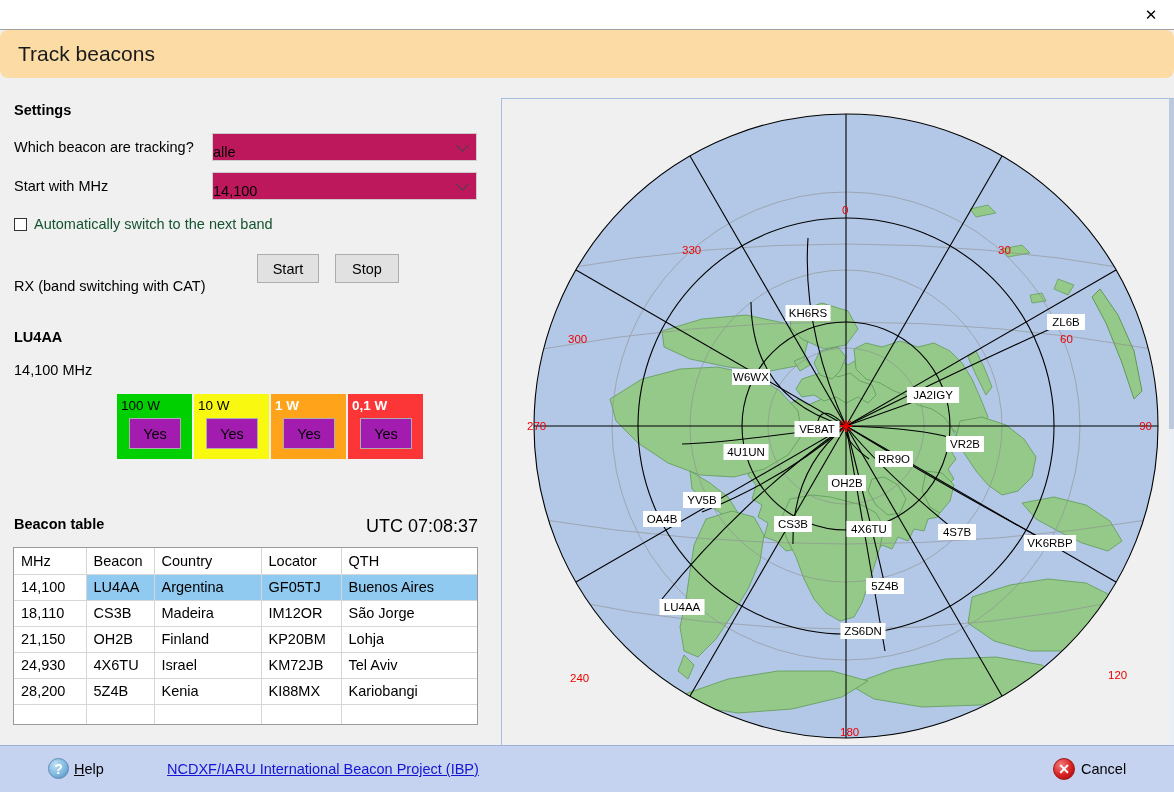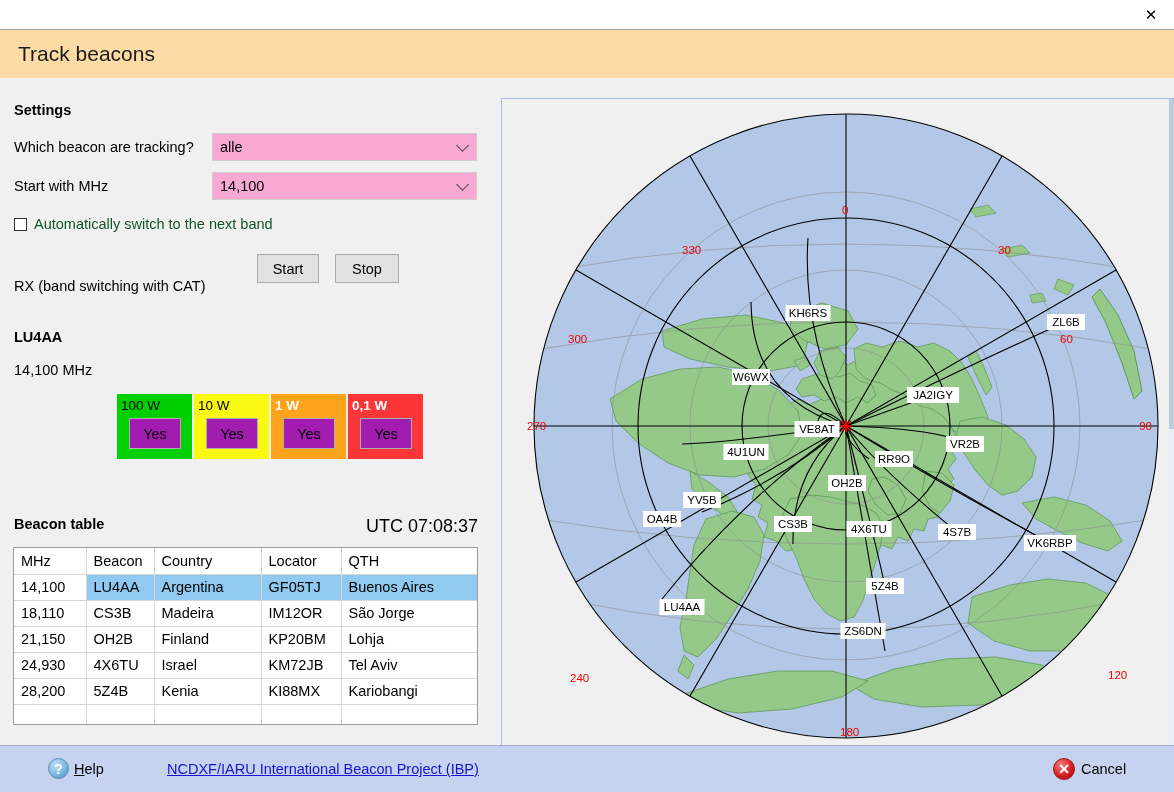--- a/index.html
+++ b/index.html
@@ -29,21 +29,21 @@
     display: flex; align-items: center; justify-content: center;
     font-size: 15px; color: #000; cursor: pointer;
     line-height: 1;
   }
 
   
   .headerband {
     position: absolute; left: 0; top: 30px;
     width: 1174px; height: 48px;
     background: #fcdca4;
-    display: flex; align-items: center;
+    display: flex; align-items: center; border-radius: 8px;
   }
   .headerband .title {
     margin-left: 18px;
     font-size: 21px; color: #1a1a1a;
     font-weight: 400;
   }
 
   
   .body-area {
     position: absolute; left: 0; top: 78px;
@@ -59,27 +59,26 @@
   .sec-title {
     position: absolute;
     font-size: 14.5px; font-weight: bold; color: #000;
   }
   .lbl {
     position: absolute;
     font-size: 14.5px; color: #000;
   }
   select.combo, .combo {
     position: absolute;
-    background: #f9a8d4;
+    background: #be185d;
     border: 1px solid #cccccc;
     font-family: "Liberation Sans", sans-serif;
     font-size: 14.5px;
     color: #000;
-    padding-left: 7px;
-    display: flex; align-items: center;
+    display: flex; align-items: flex-end;
     cursor: pointer;
   }
   .combo .chev {
     position: absolute; right: 9px; top: 50%;
     width: 9px; height: 9px;
     margin-top: -6px;
     border-right: 1.4px solid #444;
     border-bottom: 1.4px solid #444;
     transform: rotate(45deg);
   }

